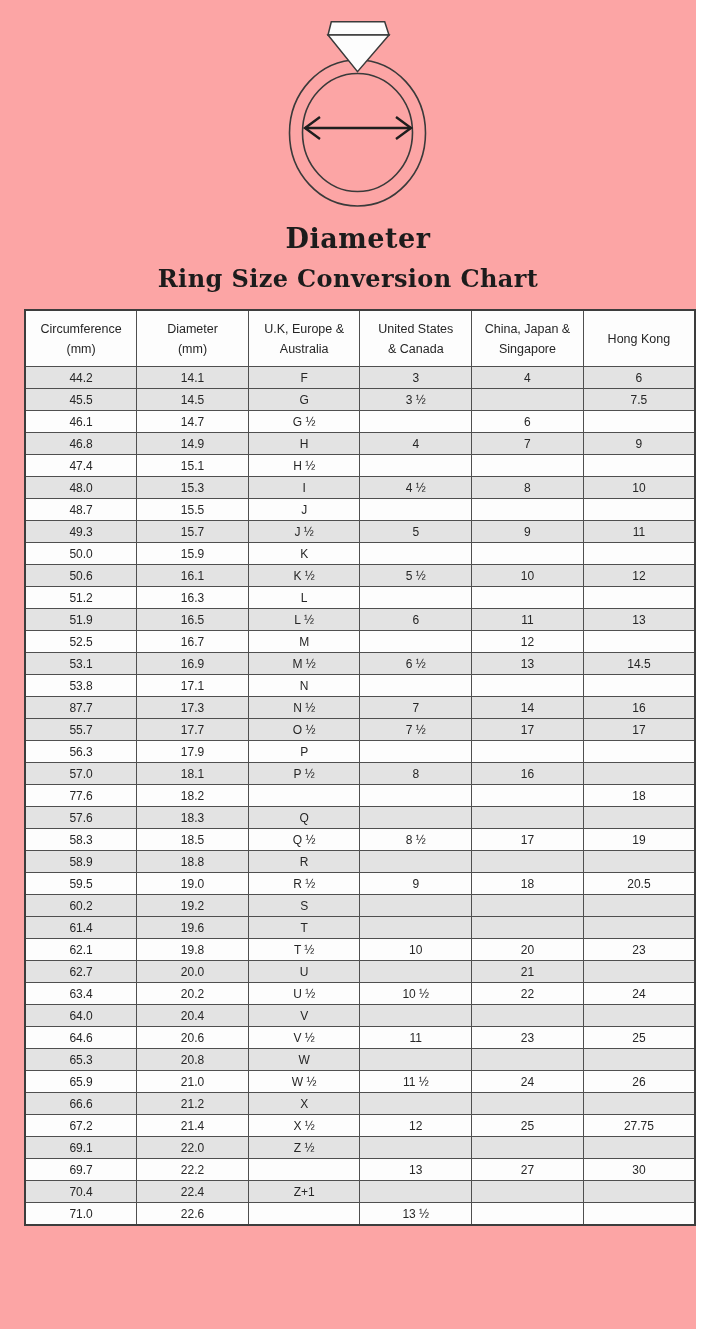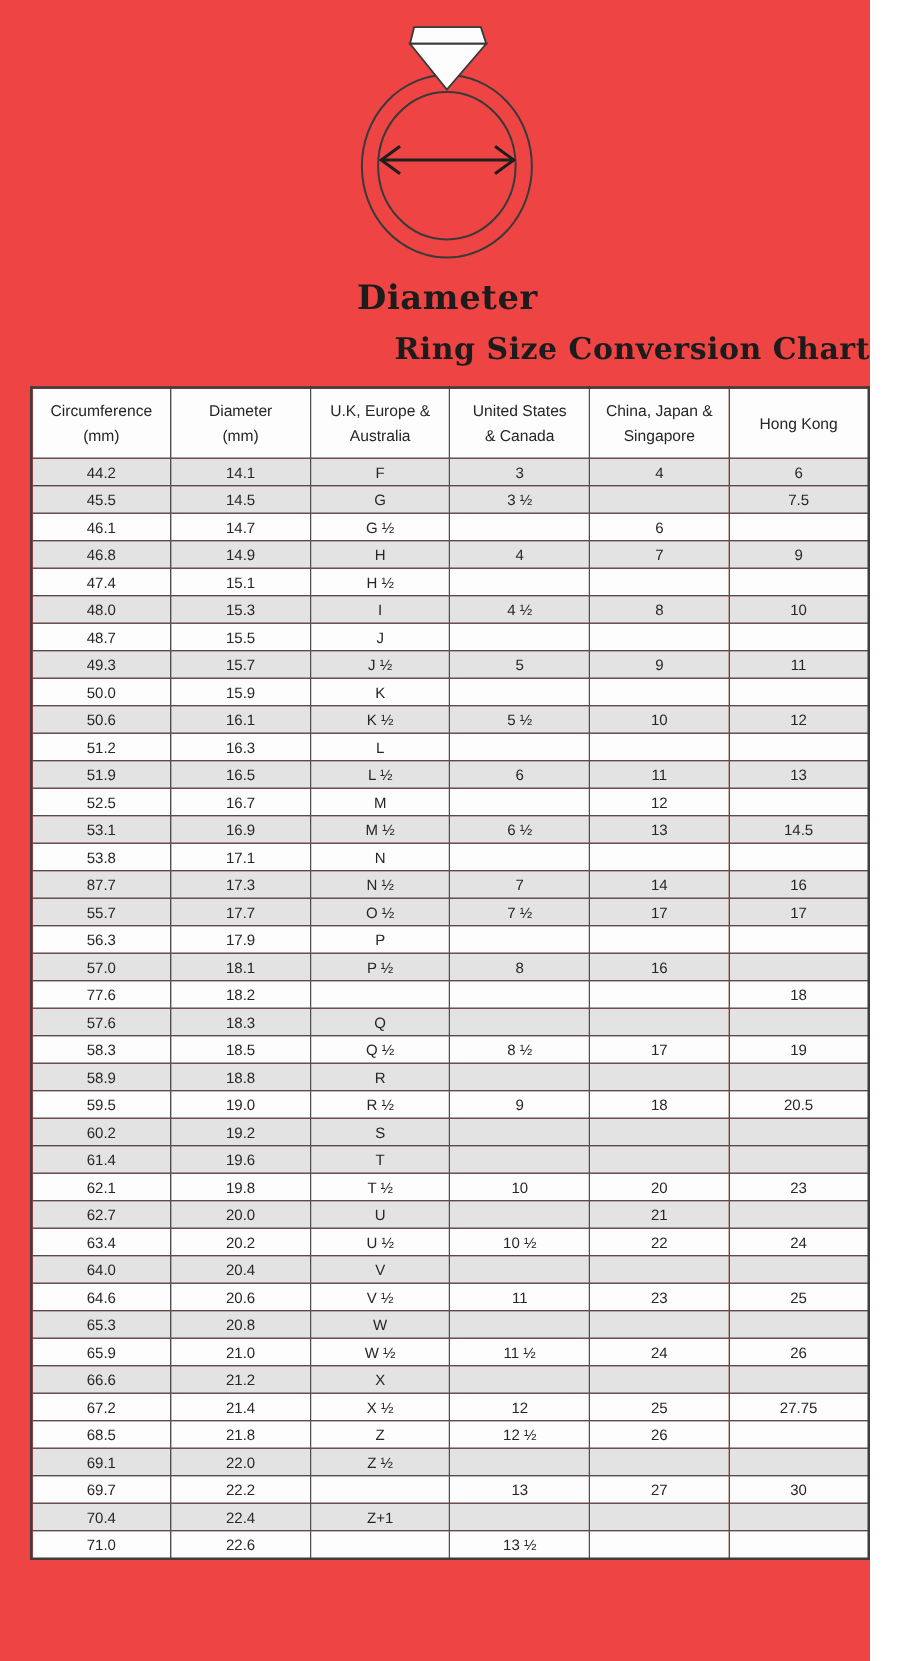--- a/index.html
+++ b/index.html
@@ -1,20 +1,20 @@
 <!DOCTYPE html>
 <html><head>
 <meta charset="utf-8">
 <style>
   html, body { margin: 0; padding: 0; }
   .page {
     position: relative;
     width: 696px;
     height: 1329px;
-    background: #ef4444;
+    background: #fca5a5;
     overflow: hidden;
     font-family: "Liberation Sans", sans-serif;
     color: #262626;
   }
   .hero { text-align: center; }
   .ring-wrap { transform: translateX(10px); }
   .ring-svg { display: block; margin: 14px auto 0 auto; }
   .diameter-label {
     margin: 10px 0 0 0;
     font-family: "DejaVu Serif", serif;
@@ -25,21 +25,21 @@
     line-height: 1.1;
   }
   .chart-title {
     margin: 12px 0 13px 0;
     font-family: "DejaVu Serif", serif;
     font-weight: 700;
     font-size: 24px;
     letter-spacing: 0.4px;
     color: #1c1c1c;
     line-height: 1.1;
-    text-align: right;
+    text-align: center;
   }
   .table-wrap { margin: 17px 24px 0 24px; }
   table.size-table {
     border-collapse: collapse;
     table-layout: fixed;
     width: 672px;
     border: 2px solid #3d3d3d;
   }
   .size-table th, .size-table td {
     border: 1px solid #4f4f4f;
@@ -393,28 +393,20 @@
             <td></td>
           </tr>
           <tr>
             <td>67.2</td>
             <td>21.4</td>
             <td>X ½</td>
             <td>12</td>
             <td>25</td>
             <td>27.75</td>
           </tr>
-          <tr>
-            <td>68.5</td>
-            <td>21.8</td>
-            <td>Z</td>
-            <td>12 ½</td>
-            <td>26</td>
-            <td></td>
-          </tr>
           <tr class="shaded">
             <td>69.1</td>
             <td>22.0</td>
             <td>Z ½</td>
             <td></td>
             <td></td>
             <td></td>
           </tr>
           <tr>
             <td>69.7</td>

